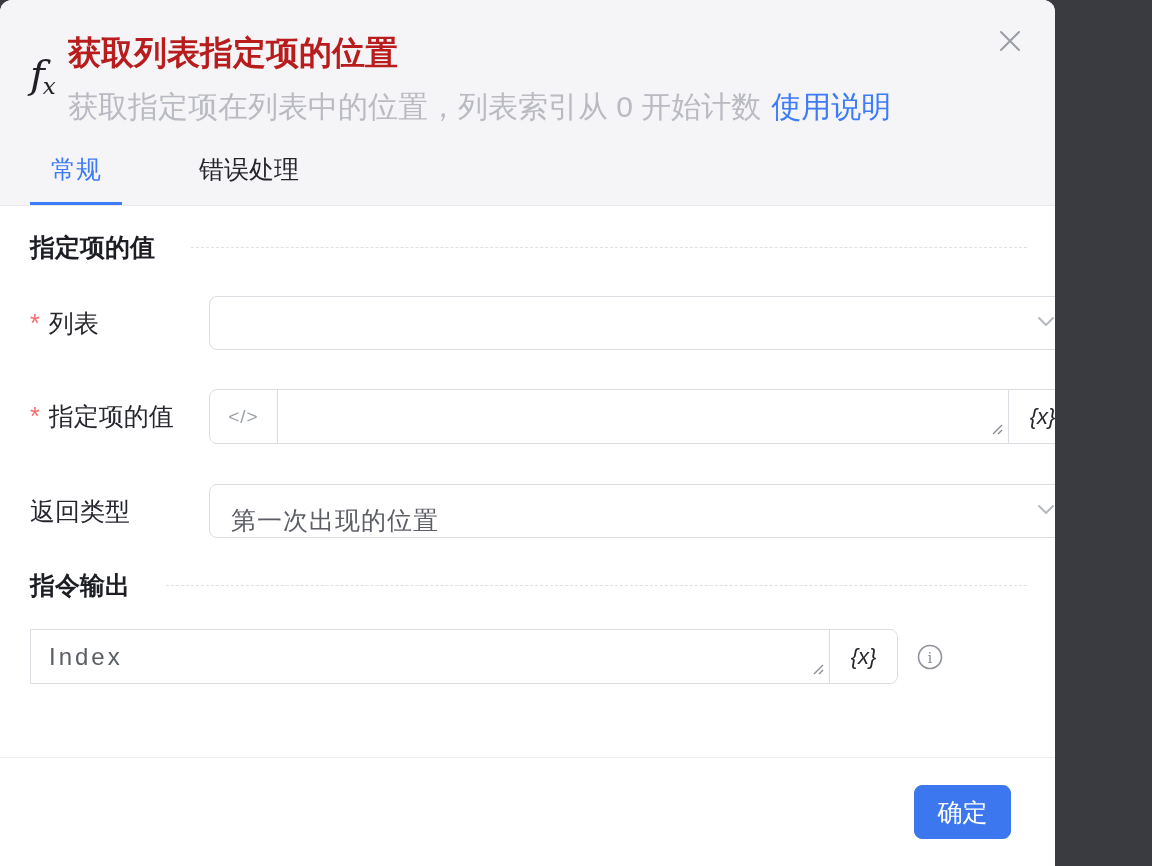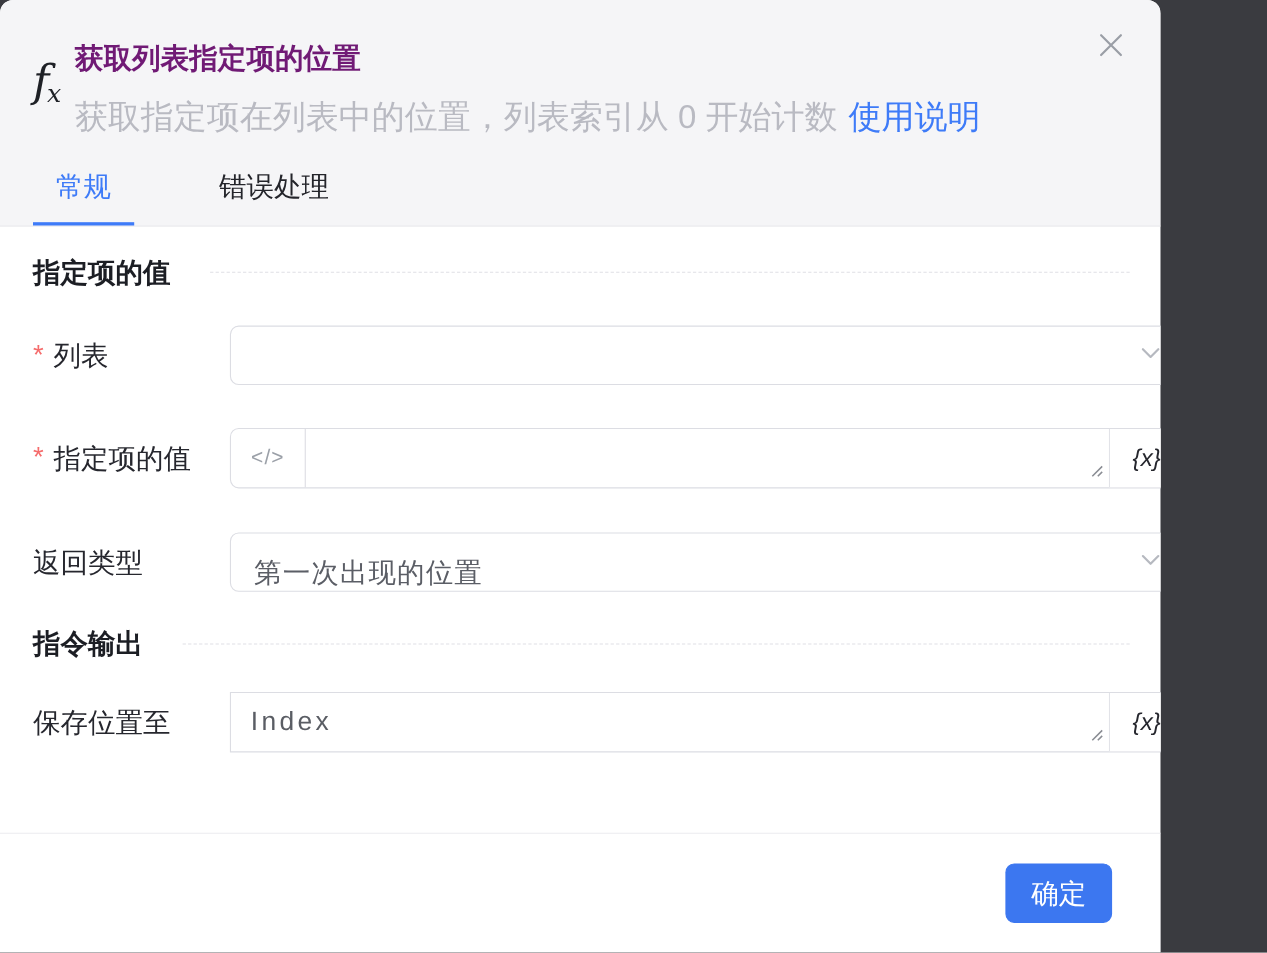--- a/index.html
+++ b/index.html
@@ -19,21 +19,21 @@
     border-bottom:1px solid #e9e9ed;box-sizing:border-box;
   }
   .header-main{display:flex;align-items:flex-start;padding:38px 60px 0 30px;}
   .fx-icon{
     width:38px;margin-top:16px;flex:0 0 38px;
     font-family:"DejaVu Serif","Liberation Serif",serif;
     font-style:italic;color:#1e2026;line-height:1;user-select:none;
   }
   .fx-icon .f{font-size:40px;}
   .fx-icon .x{font-size:23px;vertical-align:-6px;margin-left:-2px;}
-  .title{font-size:26px;font-weight:bold;color:#701a75;line-height:30px;}
+  .title{font-size:33px;font-weight:bold;color:#b91c1c;line-height:30px;}
   .subtitle{margin-top:24px;font-size:30px;color:#b9bac2;line-height:30px;}
   .help-link{color:#3e7bf8;cursor:pointer;margin-left:10px;}
   .close-btn{
     position:absolute;top:26px;right:30px;width:30px;height:30px;
     display:flex;align-items:center;justify-content:center;cursor:pointer;
   }
   .tabs{position:absolute;bottom:0;left:30px;display:flex;gap:56px;}
   .tab{
     padding:0 21px 16px 21px;font-size:25px;color:#24252b;cursor:pointer;
     border-bottom:3px solid transparent;
@@ -206,23 +206,20 @@
           </svg>
       </div>
     </div>
 
     <div class="section section-out">
       <span class="section-title">指令输出</span>
       <span class="section-line"></span>
     </div>
 
     <div class="field row-4">
-      <div class="field-label">
-        <span>保存位置至</span>
-      </div>
       <div class="control">
         <div class="group square-left">
           <div class="ta-wrap">
             <textarea spellcheck="false" style="">Index</textarea>
             <span class="resize-handle">
               <svg width="14" height="14" viewBox="0 0 14 14">
                   <path d="M4 13 L13 4 M9 13 L13 9" stroke="#8a8d94" stroke-width="1.4" fill="none"></path>
                 </svg>
             </span>
           </div>

